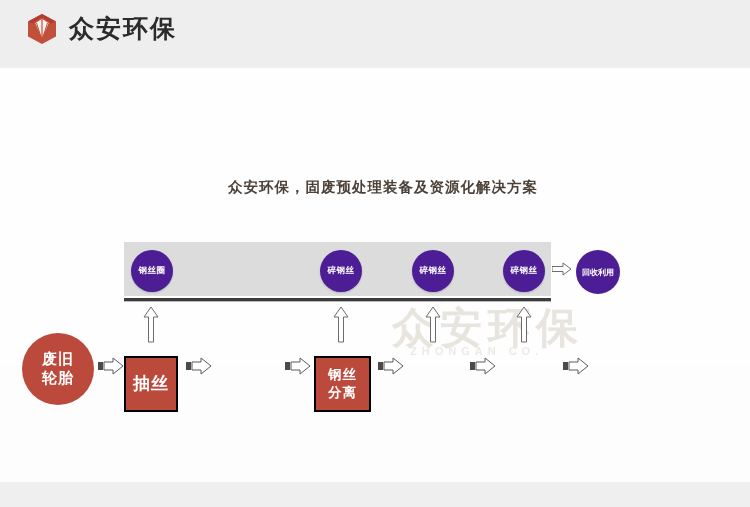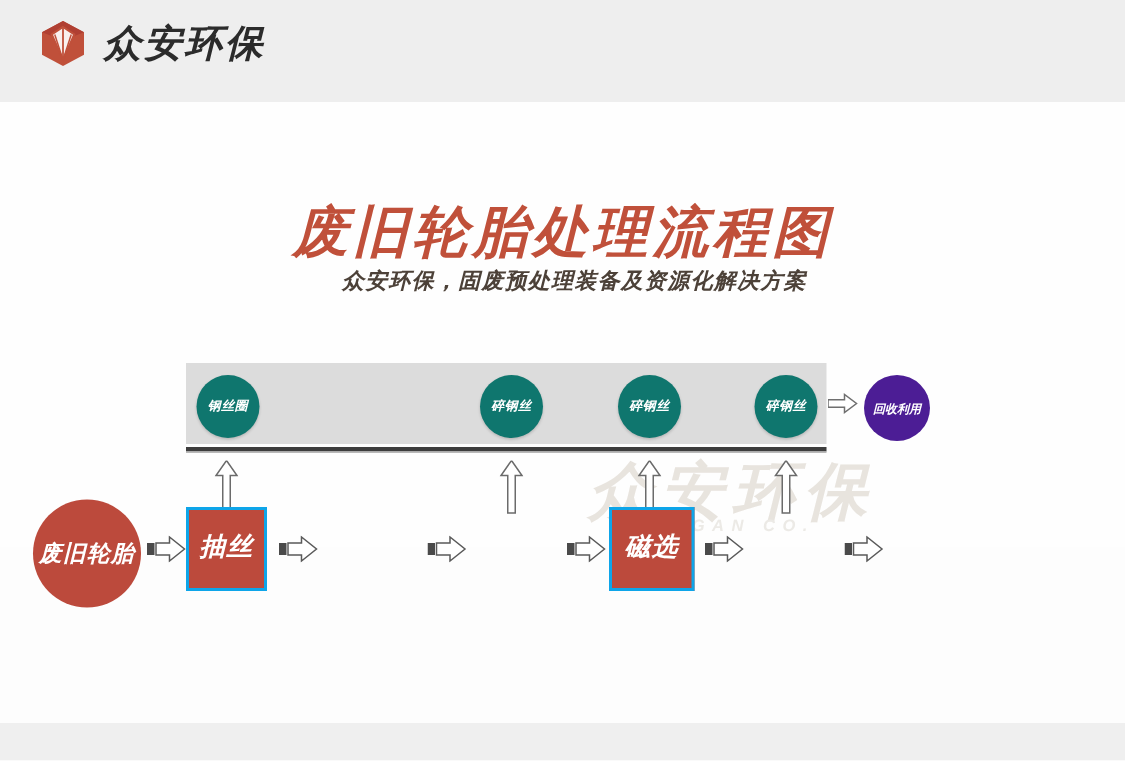--- a/index.html
+++ b/index.html
@@ -2,21 +2,21 @@
 <html><head>
 <meta charset="utf-8">
 <style>
   * { box-sizing: border-box; margin: 0; padding: 0; }
   html, body {
     width: 750px; height: 507px;
     background: #fdfdfd;
     font-family: "Liberation Sans", "DejaVu Sans", sans-serif;
     overflow: hidden;
   }
-  .page { position: relative; width: 750px; height: 365px; background: #fefefe; font-style: italic; }
+  .page { position: relative; width: 750px; height: 365px; background: #fefefe; }
 
   
   .header {
     position: absolute; left: 0; top: 0; width: 750px; height: 68px;
     background: #eeeeee;
   }
   .brand { position: absolute; left: 25px; top: 12px; display: flex; align-items: center; gap: 10px; }
   .logo-mark { width: 34px; height: 34px; position: relative; }
   .logo-mark svg { display: block; }
   .brand-name {
@@ -66,21 +66,21 @@
     position: absolute; left: 124px; top: 298px; width: 427px; height: 3px;
     background: #3d3d3d;
   }
   .bar-rule::after {
     content: ""; position: absolute; left: 0; top: 3px; width: 427px; height: 1px;
     background: #b9b9b9;
   }
 
   .steel-circle {
     position: absolute; width: 42px; height: 42px; border-radius: 50%;
-    background: #0f766e; color: #ffffff;
+    background: #4c1d95; color: #ffffff;
     display: flex; align-items: center; justify-content: center;
     font-size: 8.5px; font-weight: bold; letter-spacing: .5px;
     font-family: "DejaVu Sans", "Liberation Sans", sans-serif;
     box-shadow: 0 1px 2px rgba(0,0,0,.18);
   }
   .recycle-circle {
     position: absolute; left: 576px; top: 250px;
     width: 44px; height: 44px; border-radius: 50%;
     background: #4c1d95; color: #ffffff;
     display: flex; align-items: center; justify-content: center;
@@ -89,27 +89,27 @@
   }
 
   
   .up-arrow { position: absolute; width: 16px; height: 36px; }
 
   
   .src-circle {
     position: absolute; left: 22px; top: 333px;
     width: 72px; height: 72px; border-radius: 50%;
     background: #bc4a3c; color: #ffffff;
-    display: flex; flex-direction: row; align-items: center; justify-content: center;
+    display: flex; flex-direction: column; align-items: center; justify-content: center;
     font-size: 15px; font-weight: bold; line-height: 1.25; letter-spacing: 1px;
     font-family: "DejaVu Sans", "Liberation Sans", sans-serif;
   }
   .proc-box {
-    position: absolute; top: 338px; height: 56px;
-    background: #bc4a3c; border: 2px solid #0ea5e9; color: #ffffff;
+    position: absolute; top: 356px; height: 56px;
+    background: #bc4a3c; border: 2px solid #000000; color: #ffffff;
     display: flex; flex-direction: column; align-items: center; justify-content: center;
     font-size: 17px; font-weight: bold; line-height: 1.15; letter-spacing: 1px;
     font-family: "DejaVu Sans", "Liberation Sans", sans-serif;
   }
   .proc-box.two-line { font-size: 13.5px; line-height: 1.3; }
 
   .right-arrow { position: absolute; top: 357px; width: 26px; height: 18px; }
   .mini-arrow  { position: absolute; top: 262px; width: 20px; height: 14px; }
 </style>
 </head>
@@ -127,21 +127,20 @@
           <polygon points="17,6 24.5,11 17,28 9.5,11" fill="none" stroke="#c0503a" stroke-width="1.4"></polygon>
           <line x1="17" y1="6" x2="17" y2="28" stroke="#c0503a" stroke-width="1.2"></line>
           <line x1="11.5" y1="11" x2="17" y2="28" stroke="#c0503a" stroke-width="1"></line>
           <line x1="22.5" y1="11" x2="17" y2="28" stroke="#c0503a" stroke-width="1"></line>
         </svg>
       </span>
       <span class="brand-name">众安环保</span>
     </div>
   </div>
 
-  <div class="title">废旧轮胎处理流程图</div>
   <div class="subtitle">众安环保，固废预处理装备及资源化解决方案</div>
 
   <div class="watermark">众安环保</div>
   <div class="watermark-sub">ZHONGAN CO.</div>
 
   <div class="gray-bar"></div>
   <div class="bar-rule"></div>
 
   <div class="steel-circle" style="left:131px; top:250px;">钢丝圈</div>
   <div class="steel-circle" style="left:320px; top:250px;">碎钢丝</div>
@@ -201,31 +200,32 @@
   </div>
 
 
   <div class="right-arrow" style="left:285px;">
     <svg width="26" height="18" viewBox="0 0 26 18">
       <rect x="0" y="5" width="5" height="8" fill="#4a4a4a"></rect>
       <polygon points="6,5 15,5 15,1 25,9 15,17 15,13 6,13" fill="#ffffff" stroke="#5a5a5a" stroke-width="1"></polygon>
     </svg>
   </div>
 
+  <div class="proc-box two-line" style="left:314px; width:57px;">
+    <span>钢丝</span>
+    <span>分离</span>
+  </div>
 
   <div class="right-arrow" style="left:378px;">
     <svg width="26" height="18" viewBox="0 0 26 18">
       <rect x="0" y="5" width="5" height="8" fill="#4a4a4a"></rect>
       <polygon points="6,5 15,5 15,1 25,9 15,17 15,13 6,13" fill="#ffffff" stroke="#5a5a5a" stroke-width="1"></polygon>
     </svg>
   </div>
 
-  <div class="proc-box" style="left:406px; width:57px;">
-    <span>磁选</span>
-  </div>
 
   <div class="right-arrow" style="left:470px;">
     <svg width="26" height="18" viewBox="0 0 26 18">
       <rect x="0" y="5" width="5" height="8" fill="#4a4a4a"></rect>
       <polygon points="6,5 15,5 15,1 25,9 15,17 15,13 6,13" fill="#ffffff" stroke="#5a5a5a" stroke-width="1"></polygon>
     </svg>
   </div>
 
 
   <div class="right-arrow" style="left:563px;">

